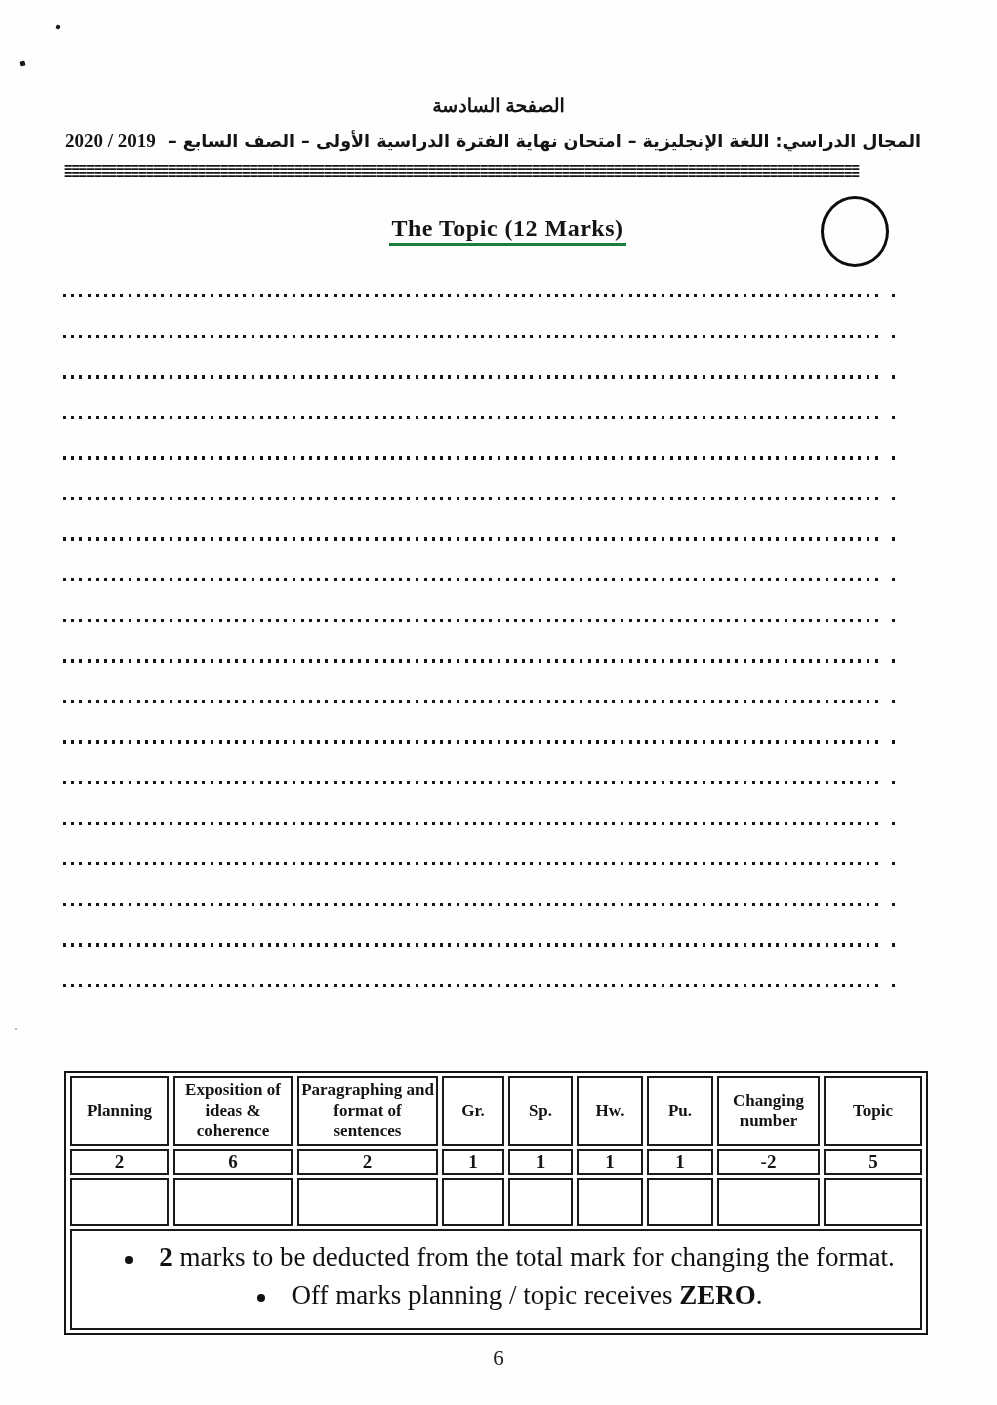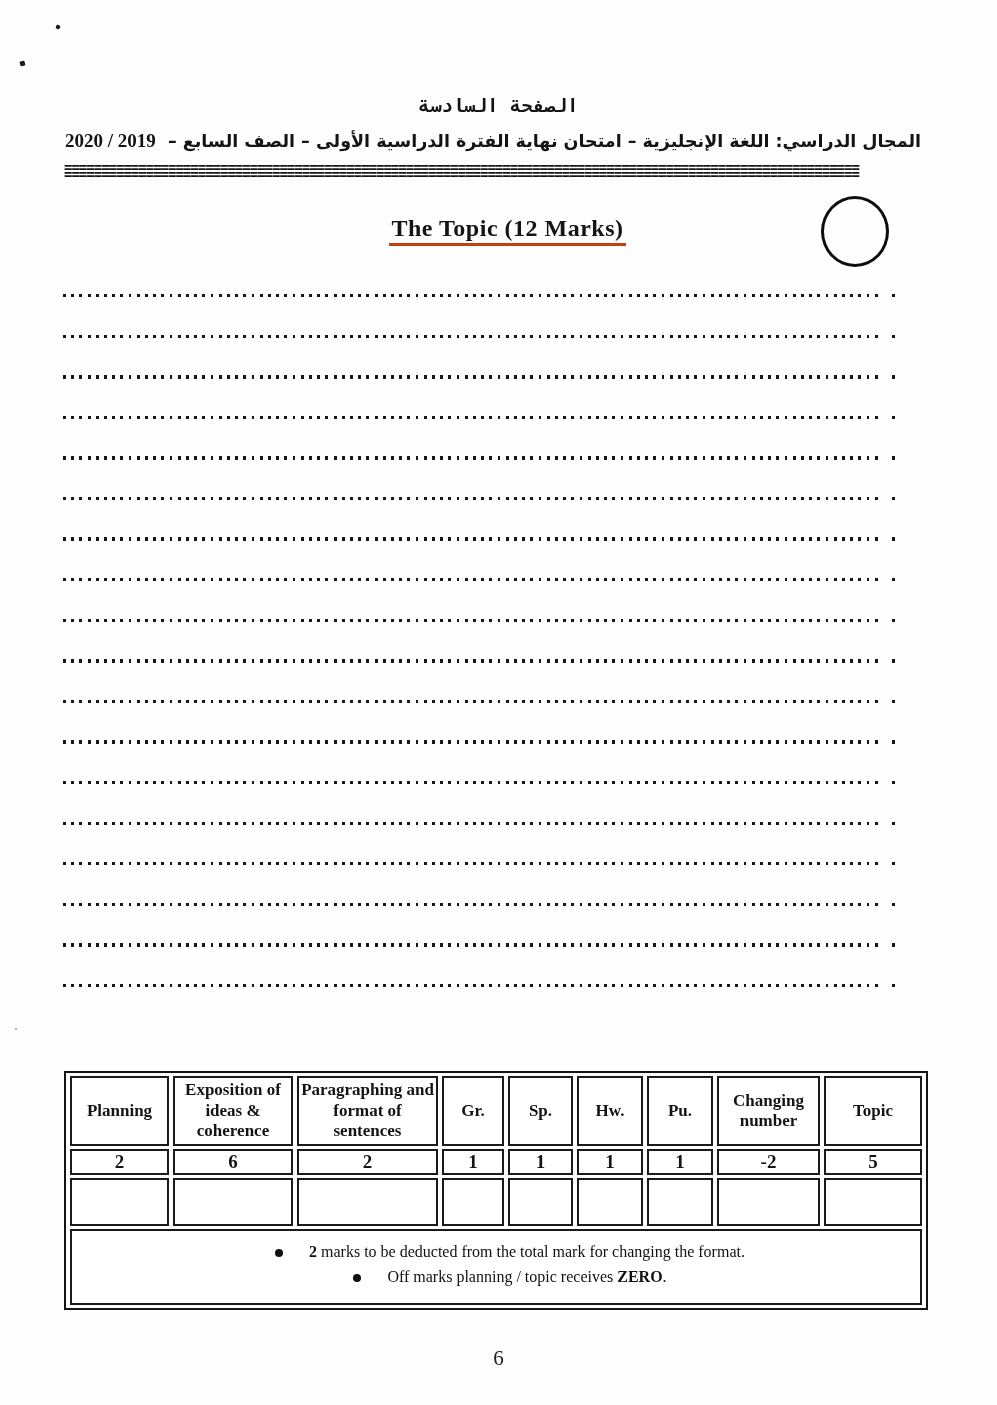--- a/index.html
+++ b/index.html
@@ -8,56 +8,56 @@
   .page { position:absolute; inset:0; background:#fefefe; }
 
   
   .speck { position:absolute; background:#1a1a1a; border-radius:1px; }
   .speck1 { left:56px; top:25px; width:4px; height:4px; transform:rotate(20deg); }
   .speck2 { left:20px; top:61px; width:5px; height:5px; transform:rotate(-15deg); }
   .speck3 { left:15px; top:1028px; width:2px; height:2px; background:#9a9a9a; }
 
   
   .ar-line1 { position:absolute; top:94px; left:0; width:100%; text-align:center;
-              font-family:Liberation Mono, monospace; font-weight:bold; font-size:19px; direction:rtl; }
+              font-family:Liberation Serif, serif; font-weight:bold; font-size:19px; direction:rtl; }
   .ar-line2 { position:absolute; top:130px; right:76px; direction:rtl; white-space:nowrap;
               font-family:"DejaVu Sans", sans-serif; font-weight:bold; font-size:17.5px;margin-left:44px; }
   .ar-line2 .year { direction:ltr; unicode-bidi:embed; display:inline-block; margin-right:6px;
                     font-family:"Liberation Serif", serif; font-size:19px; }
 
   .divider { position:absolute; left:64px; top:164px; width:858px; height:17px; overflow:hidden;
              font-family:"DejaVu Sans Mono", monospace; font-weight:bold; font-size:14px;
              line-height:7px; letter-spacing:-1px; white-space:nowrap; color:#161616; }
   .divider div { height:7px; overflow:hidden; }
 
   
   .topic-title-wrap { position:absolute; top:215px; left:0; width:100%; text-align:center; }
   .topic-title { display:inline-block; margin-left:18px; font-weight:bold; font-size:24px;
-                 border-bottom:3px solid #c2410c; padding:0 2px 1px 2px; letter-spacing:0.5px; }
+                 border-bottom:3px solid #15803d; padding:0 2px 1px 2px; letter-spacing:0.5px; }
   .mark-circle { position:absolute; left:821px; top:196px; width:68px; height:71px;
                  border:3.5px solid #0d0d0d; border-radius:50%; background:transparent; }
 
   
   .writing-area { position:absolute; left:63px; top:294px; width:832px; }
   .dotline { position:relative; height:3.4px; margin-bottom:37.2px; }
   .dotline .dots { position:absolute; left:0; top:0; width:815px; height:3.4px;
         background:repeating-linear-gradient(90deg, #161616 0 2.9px, transparent 2.9px 8.2px); }
   .dotline .enddot { position:absolute; right:0; top:0; width:3.4px; height:3.4px; background:#161616; }
 
   
   .rubric { position:absolute; left:64px; top:1071px; }
   table.grid { border-collapse:separate; border-spacing:4px 3px; border:2.5px solid #151515;
                background:#fdfdfd; table-layout:fixed; width:846px; }
   table.grid td, table.grid th { border:2px solid #1a1a1a; text-align:center; vertical-align:middle;
                font-family:"Liberation Serif", serif; background:#fff; }
   th.hdr { font-size:17px; font-weight:bold; line-height:1.2; height:70px; padding:2px 1px; }
   td.val { font-size:19px; font-weight:bold; height:26px; }
   td.blank { height:48px; }
   td.notes-cell { text-align:left; padding:8px 10px 10px 38px; height:76px; }
-  .note-line { font-size:16px; margin:3px 0 7px 0; color:#111; }
+  .note-line { font-size:27px; margin:3px 0 7px 0; color:#111; }
   .bullet { display:inline-block; width:8px; height:8px; background:#111; border-radius:50%;
             margin-right:26px; vertical-align:middle; }
   .b { font-weight:bold; }
 
   .page-number { position:absolute; top:1346px; left:0; width:100%; text-align:center;
                  font-size:21px; color:#222; }
 </style>
 </head>
 <body>
 

